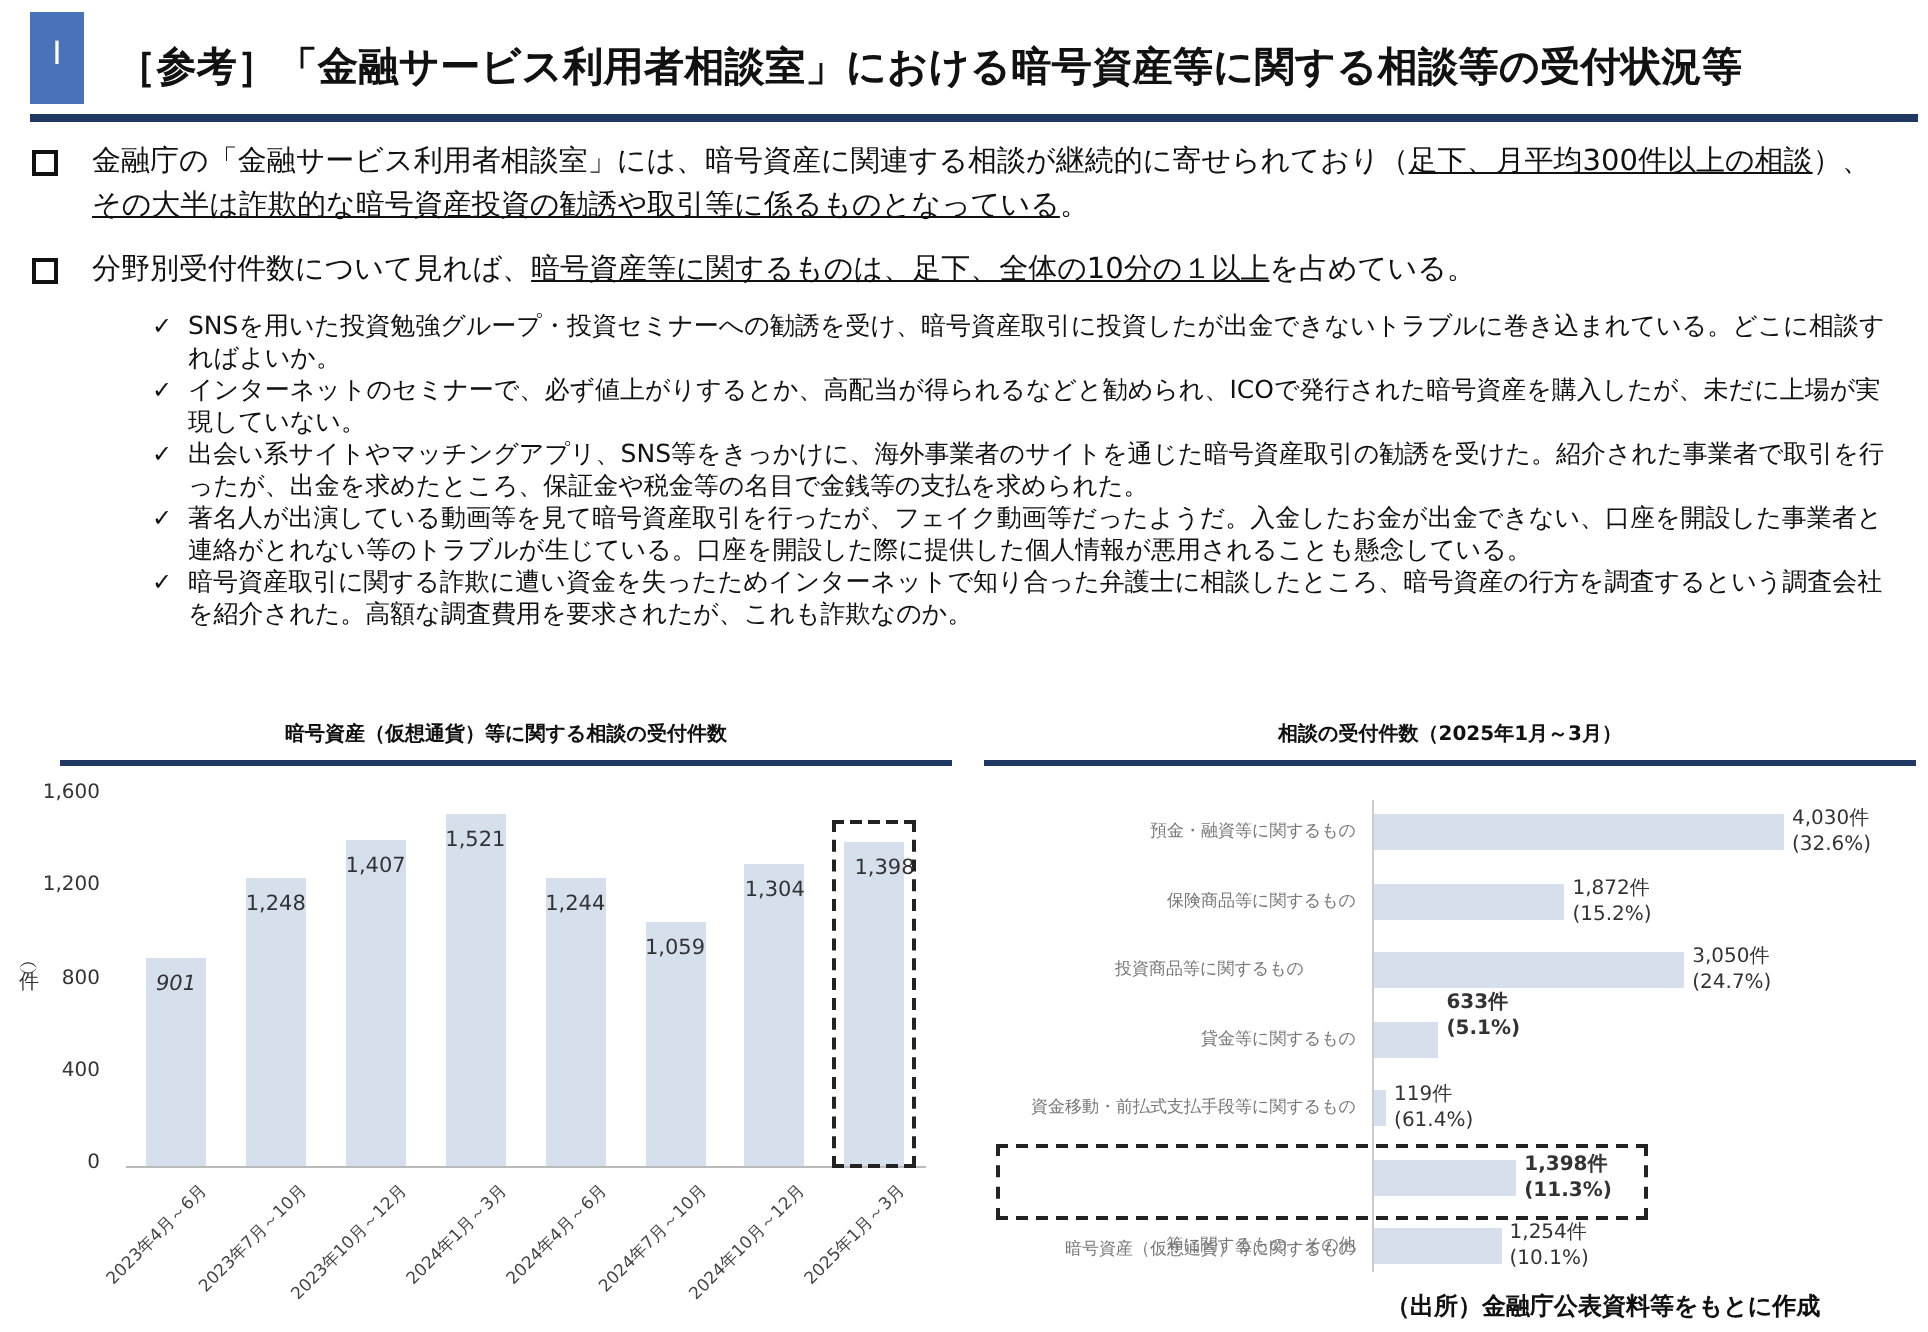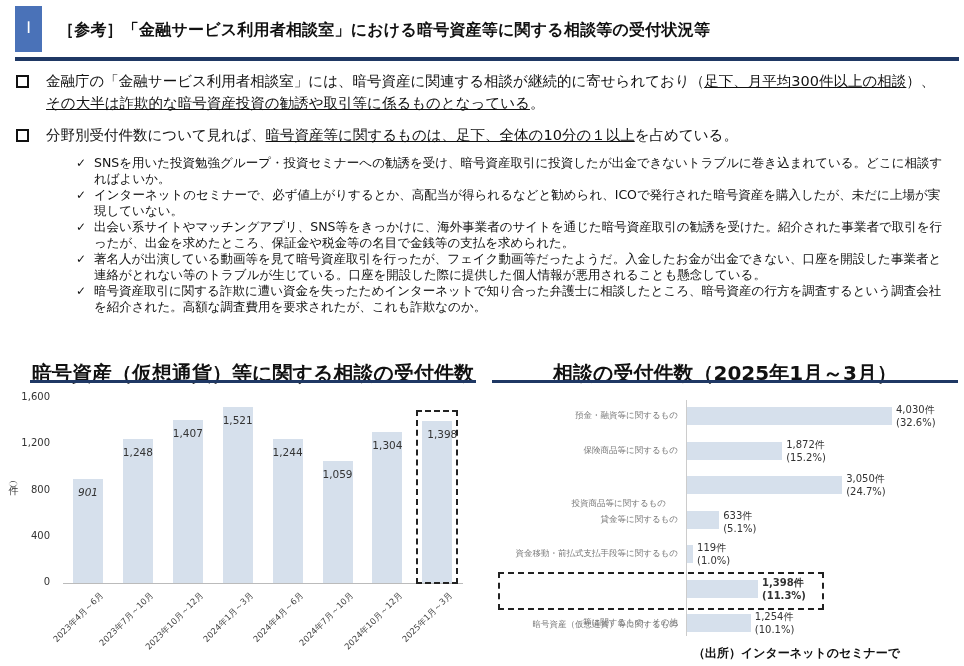--- a/index.html
+++ b/index.html
@@ -1,30 +1,30 @@
 <!DOCTYPE html>
 <html><head>
 <meta charset="utf-8">
 <style>
   html, body { margin:0; padding:0; background:#ffffff; }
   body { width:964px; height:666px; position:relative; overflow:hidden;
          font-family:"DejaVu Sans", "Liberation Sans", sans-serif; color:#111; }
   .badge { position:absolute; left:15px; top:6px; width:27px; height:46px; background:#4a72b8;
            color:#fff; font-family:"Liberation Serif", serif; font-size:16px; text-align:center; line-height:44px; }
-  .title { position:absolute; left:58px; top:20px; font-size:16px; font-weight:bold; letter-spacing:0.2px; white-space:nowrap; }
+  .title { position:absolute; left:58px; top:20px; font-size:20px; font-weight:bold; letter-spacing:0.2px; white-space:nowrap; }
   .title-rule { position:absolute; left:15px; top:57px; width:944px; height:4px; background:#1f3864; }
   .bullet { position:absolute; left:16px; font-size:14.5px; line-height:22px; width:930px; }
   .bullet .sq { position:absolute; left:0; top:5px; width:9px; height:9px; border:2px solid #111; }
   .bullet .txt { margin-left:30px; display:block; }
   .u { font-weight:normal; text-decoration:underline; }
   .ref { position:absolute; left:62px; top:155px; font-size:12.5px; width:890px; line-height:16px; }
   .ref-head { display:block; }
   .case { position:relative; padding-left:18px; margin-left:14px; }
   .case .chk { position:absolute; left:0; top:0; font-size:12px; }
-  .sec-title { position:absolute; font-size:20px; font-weight:bold; text-align:center; white-space:nowrap; }
+  .sec-title { position:absolute; font-size:10px; font-weight:bold; text-align:center; white-space:nowrap; }
   .sec-rule { position:absolute; height:3px; background:#1f3864; top:380px; }
   .ytick { position:absolute; font-size:10px; color:#333; text-align:right; width:36px; }
   .yunit { position:absolute; left:6px; top:478px; font-size:10px; color:#333; writing-mode:vertical-rl; }
   .baseline { position:absolute; left:63px; top:583px; width:400px; height:1px; background:#bbb; }
   .vbar { position:absolute; width:30px; background:#d6e0ec; }
   .vlabel { position:absolute; font-size:10.5px; color:#333; width:40px; text-align:center; }
   .xlabel { position:absolute; font-size:8.5px; color:#444; transform-origin:right top; transform:rotate(-45deg); white-space:nowrap; text-align:right; }
   .dash-box { position:absolute; border:2px dashed #222; }
   .hcat { position:absolute; font-size:8.5px; color:#777; text-align:right; width:200px; white-space:nowrap; }
   .haxis { position:absolute; left:686px; top:400px; width:1px; height:236px; background:#ccc; }
@@ -107,46 +107,46 @@
     <div class="hval" style="left: 896px; top: 403px;">
       <div>4,030件</div>
       <div>(32.6%)</div>
     </div>
     <div class="hcat" style="left: 478px; top: 444.5px;">保険商品等に関するもの</div>
     <div class="hbar" style="top: 441.5px; width: 95.2258px;"></div>
     <div class="hval" style="left: 786.226px; top: 437.5px;">
       <div>1,872件</div>
       <div>(15.2%)</div>
     </div>
-    <div class="hcat" style="left: 466px; top: 479px; margin-top: 19px;">投資商品等に関するもの</div>
+    <div class="hcat" style="left: 452px; top: 479px;">投資商品等に関するもの</div>
     <div class="hbar" style="top: 476px; width: 155.149px;"></div>
     <div class="hval" style="left: 846.149px; top: 472px;">
       <div>3,050件</div>
       <div>(24.7%)</div>
     </div>
     <div class="hcat" style="left: 478px; top: 513.5px;">貸金等に関するもの</div>
     <div class="hbar" style="top: 510.5px; width: 32.1998px;"></div>
-    <div class="hval" style="left: 723.2px; top: 509px;">
+    <div class="hval" style="left: 723.2px; top: 495px; font-weight: bold;">
       <div>633件</div>
       <div>(5.1%)</div>
     </div>
     <div class="hcat" style="left: 478px; top: 548px;">資金移動・前払式支払手段等に関するもの</div>
     <div class="hbar" style="top: 545px; width: 6.05335px;"></div>
     <div class="hval" style="left: 697.053px; top: 541px;">
       <div>119件</div>
-      <div>(1.0%)</div>
+      <div>(61.4%)</div>
     </div>
     <div class="hcat" style="left: 478px; top: 582.5px; margin-top: 36px;">暗号資産（仮想通貨）等に関するもの</div>
     <div class="hbar" style="top: 579.5px; width: 71.1141px;"></div>
     <div class="hval bold" style="left: 762.114px; top: 575.5px;">
       <div>1,398件</div>
       <div>(11.3%)</div>
     </div>
     <div class="hcat" style="left: 478px; top: 617px;">等に関するもの・その他</div>
     <div class="hbar" style="top: 614px; width: 63.7891px;"></div>
     <div class="hval" style="left: 754.789px; top: 610px;">
       <div>1,254件</div>
       <div>(10.1%)</div>
     </div>
     <div class="dash-box" style="left: 498px; top: 572px; width: 322px; height: 34px;"></div>
   </div>
 
-<div class="source">（出所）インターネットのセミナーで</div>
+<div class="source">（出所）金融庁公表資料等をもとに作成</div>
 
 </body></html>

